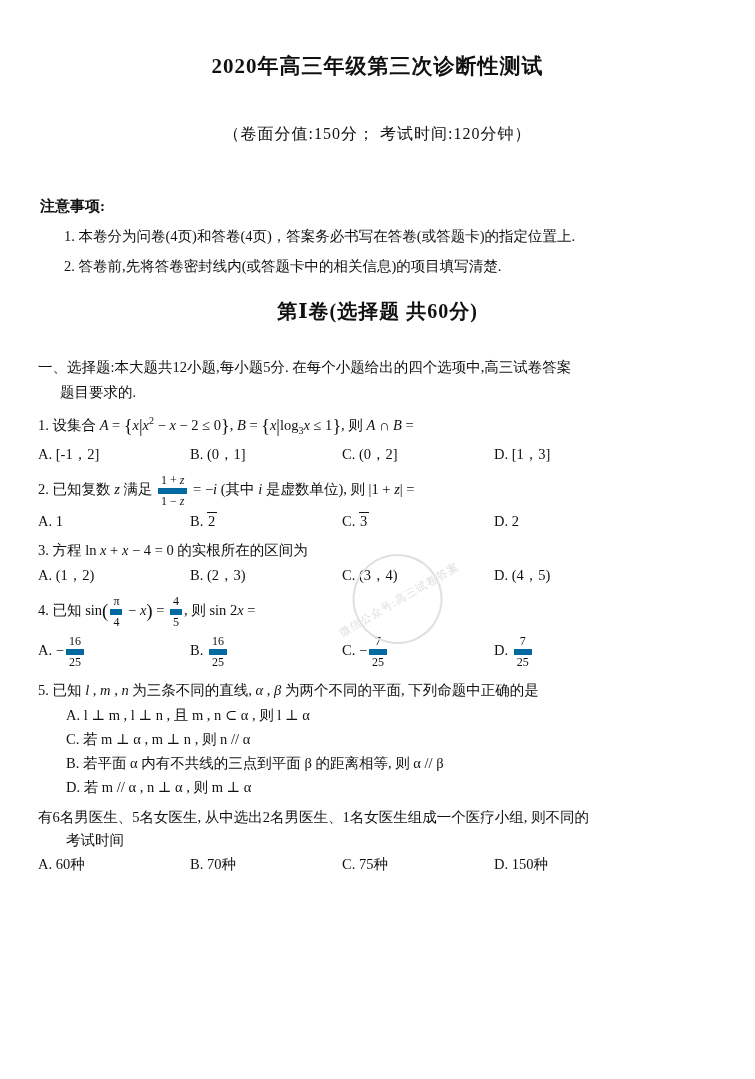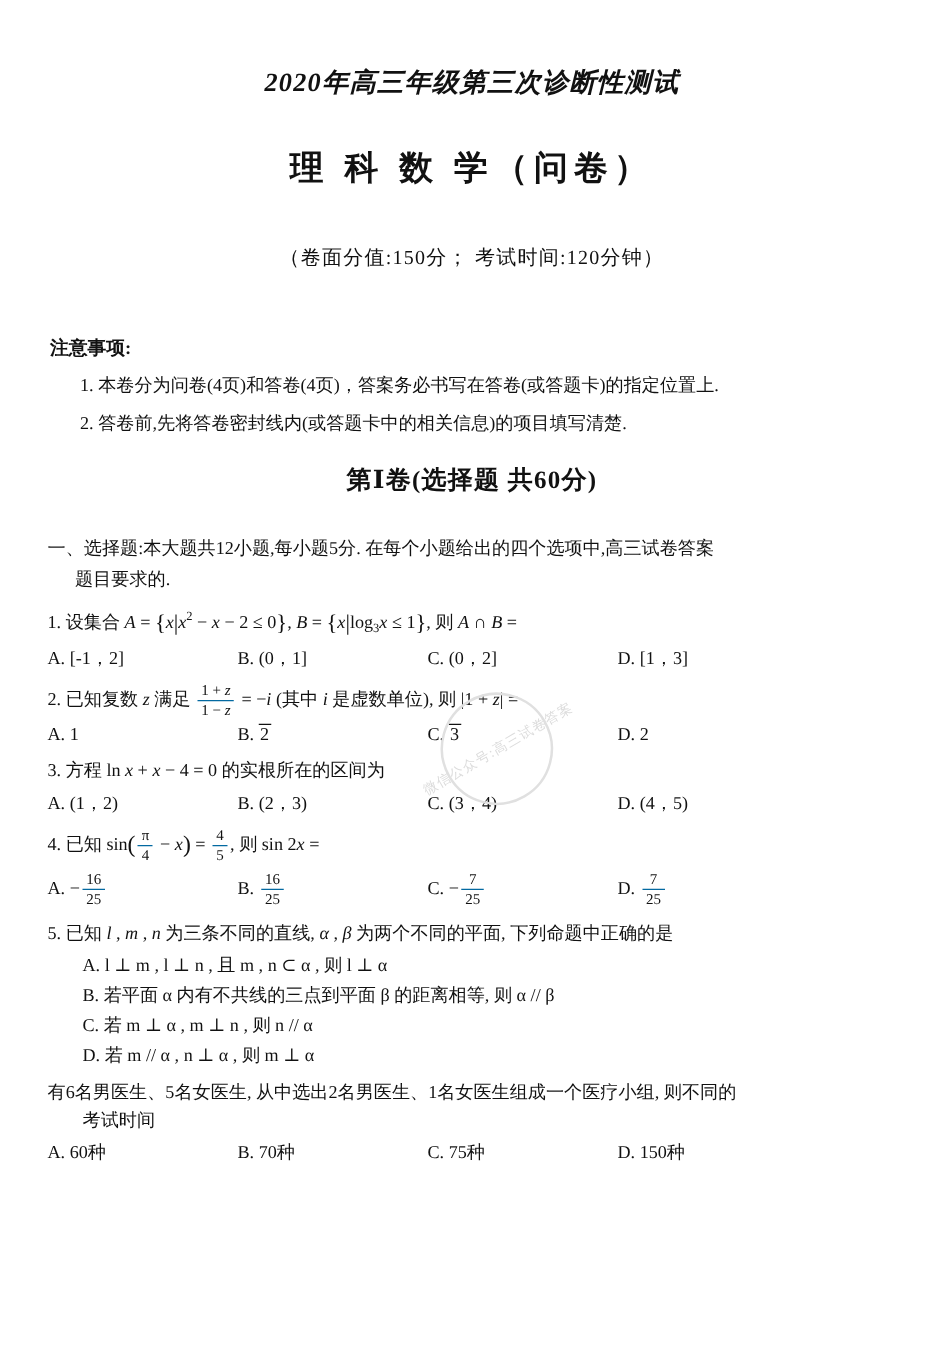--- a/index.html
+++ b/index.html
@@ -21,21 +21,20 @@
     height: 1079px;
     box-sizing: border-box;
     padding: 0 38px;
   }
   .title-main {
     text-align: center;
     font-size: 21px;
     font-weight: bold;
     letter-spacing: 1px;
     margin-top: 52px;
-    font-style: italic;
   }
   .title-sub {
     text-align: center;
     font-size: 27px;
     font-weight: bold;
     letter-spacing: 5px;
     margin-top: 36px;
   }
   .title-info {
     text-align: center;
@@ -99,21 +98,21 @@
   }
   i.v { font-style: italic; }
   .frac {
     display: inline-block;
     vertical-align: middle;
     text-align: center;
     font-size: 12px;
     line-height: 1.25;
     margin: 0 2px;
   }
-  .frac .num { display: block; border-bottom: 1px solid #0369a1; padding: 0 3px; }
+  .frac .num { display: block; border-bottom: 6px solid #0369a1; padding: 0 3px; }
   .frac .den { display: block; padding: 0 3px; }
   .sqrt {
     border-top: 1px solid #111;
     padding: 0 2px 0 1px;
   }
   .tall {
     font-size: 19px;
     vertical-align: -2px;
   }
   .watermark {
@@ -150,21 +149,20 @@
   .sub { font-size: 10px; vertical-align: sub; }
   .bigbrace { font-size: 18px; vertical-align: -2px; }
 </style>
 </head>
 <body>
 
 <div class="page">
 
   <div class="title-main">2020年高三年级第三次诊断性测试</div>
 
-  <div class="title-sub">理 科 数 学（问卷）</div>
 
   <div class="title-info">（卷面分值:150分；  考试时间:120分钟）</div>
 
   <div class="notice-head">注意事项:</div>
   <div class="notice-item">1. 本卷分为问卷(4页)和答卷(4页)，答案务必书写在答卷(或答题卡)的指定位置上.</div>
   <div class="notice-item">2. 答卷前,先将答卷密封线内(或答题卡中的相关信息)的项目填写清楚.</div>
 
   <div class="section-title">第Ⅰ卷(选择题 共60分)</div>
 
   <div class="instruction">
@@ -209,22 +207,22 @@
     <span class="opt">A. −<span class="frac"><span class="num">16</span><span class="den">25</span></span></span>
     <span class="opt">B. <span class="frac"><span class="num">16</span><span class="den">25</span></span></span>
     <span class="opt">C. −<span class="frac"><span class="num">7</span><span class="den">25</span></span></span>
     <span class="opt">D. <span class="frac"><span class="num">7</span><span class="den">25</span></span></span>
   </div>
 
   <div class="q">
     <span class="q-stem">5. 已知 <i class="v">l</i> , <i class="v">m</i> , <i class="v">n</i> 为三条不同的直线, <i class="v">α</i> , <i class="v">β</i> 为两个不同的平面, 下列命题中正确的是</span>
   </div>
   <div class="opt-line">A. l ⊥ m , l ⊥ n , 且 m , n ⊂ α , 则 l ⊥ α</div>
+  <div class="opt-line">C. 若 m ⊥ α , m ⊥ n , 则 n // α</div>
   <div class="opt-line">B. 若平面 α 内有不共线的三点到平面 β 的距离相等, 则 α // β</div>
-  <div class="opt-line">C. 若 m ⊥ α , m ⊥ n , 则 n // α</div>
   <div class="opt-line">D. 若 m // α , n ⊥ α , 则 m ⊥ α</div>
 
   <div class="q">
     <span class="q-stem">有6名男医生、5名女医生, 从中选出2名男医生、1名女医生组成一个医疗小组, 则不同的</span>
     <span class="q-sub">考试时间</span>
   </div>
   <div class="opts w4b">
     <span class="opt">A. 60种</span>
     <span class="opt">B. 70种</span>
     <span class="opt">C. 75种</span>

